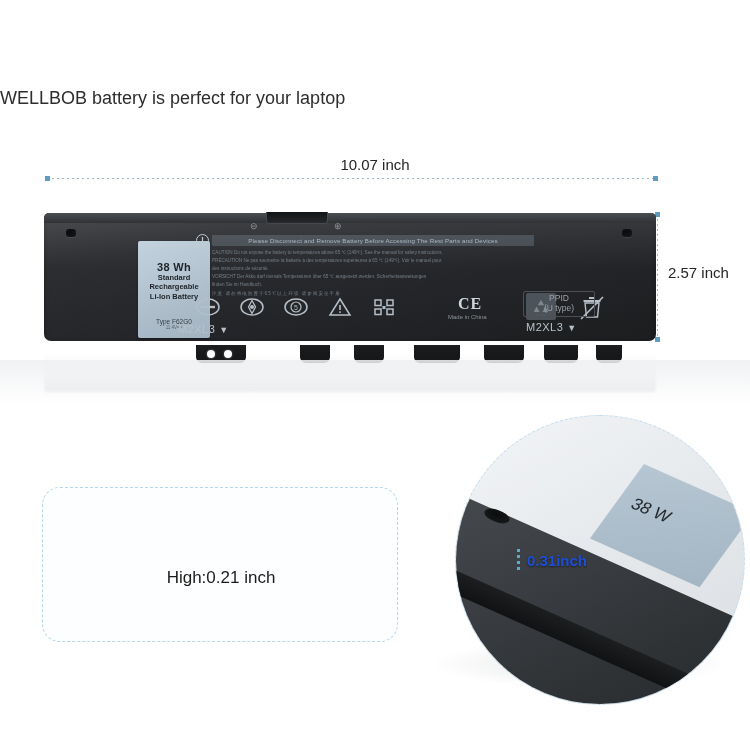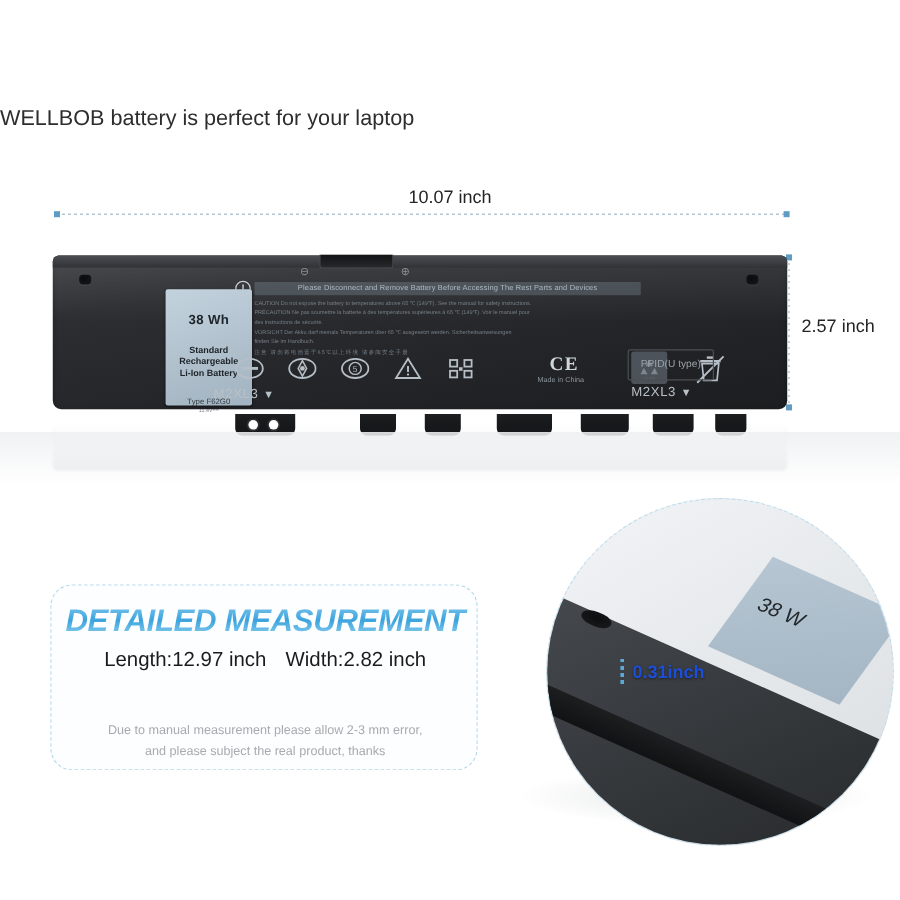--- a/index.html
+++ b/index.html
@@ -105,21 +105,21 @@
   .spec-label {
     position:absolute; left:94px; top:28px; width:72px; height:97px;
     background:linear-gradient(160deg,#c3d3de,#aebecb 60%,#a2b3c1);
     border-radius:2px;
     box-shadow:0 1px 2px rgba(0,0,0,.4);
     text-align:center; color:#1d2328;
     display:flex; flex-direction:column; align-items:center;
     padding-top:20px;
   }
   .spec-wh { font-size:11px; font-weight:bold; letter-spacing:.3px; }
-  .spec-std { font-size:7.5px; font-weight:bold; margin-top:14px; line-height:1.25; }
+  .spec-std { font-size:7.5px; font-weight:bold; line-height:1.25; }
   .spec-type { font-size:6.5px; margin-top:17px; opacity:.85; }
   .spec-type2 { font-size:4.5px; opacity:.6; }
 
   
   .caution-bar {
     position:absolute; left:168px; top:22px; width:322px; height:11px;
     background:rgba(140,155,170,.30);
     border-radius:1px;
   }
   .caution-bar span {
@@ -151,21 +151,21 @@
     position:absolute; left:330px; top:0px; width:30px; height:27px;
     background:rgba(160,175,190,.35); border-radius:2px;
     display:flex; align-items:center; justify-content:center;
   }
   .recycle-box .t { font-size:4px; color:#60696f; position:absolute; bottom:2px; }
 
   
   .ppid {
     position:absolute; left:479px; top:78px; width:72px; height:26px;
     border:1px solid #4c4f53; border-radius:2px;
-    display:flex; flex-direction:row; align-items:center; justify-content:center;
+    display:flex; flex-direction:column; align-items:center; justify-content:center;
     color:#9aa2aa; font-size:8.5px; line-height:1.15;
   }
   .m2xl3 {
     position:absolute; font-size:11px; color:#b9c1c8; letter-spacing:.5px;
   }
   .m2xl3.left { left:134px; top:110px; }
   .m2xl3.right { left:482px; top:108px; }
   .tri { display:inline-block; margin-left:4px; font-size:9px; }
 
   
@@ -389,27 +389,22 @@
       <div class="tab" style="left:440px;width:40px;"></div>
       <div class="tab" style="left:500px;width:34px;"></div>
       <div class="tab" style="left:552px;width:26px;"></div>
     </div>
   </div>
 
   <div class="reflection"></div>
   <div class="floor"></div>
 
   <div class="panel">
-    <div class="panel-title">DETAILED MEASUREMENT</div>
-    <div class="panel-row1">
-      <span>Length:12.97 inch</span><span class="gap"></span><span>Width:2.82 inch</span>
-    </div>
-    <div class="panel-note">
-      <div>Due to manual measurement please allow 2-3 mm error,</div>
-      <div>and please subject the real product, thanks</div>
+    <div class="panel-row2">
+      <span>High:0.21 inch</span>
     </div>
   </div>
 
   <div class="inset-shadow"></div>
   <div class="inset">
     <div class="inset-inner">
       <div class="slab-top"></div>
       <div class="slab-sticker">
         <div class="wh">38 W</div>
       </div>

